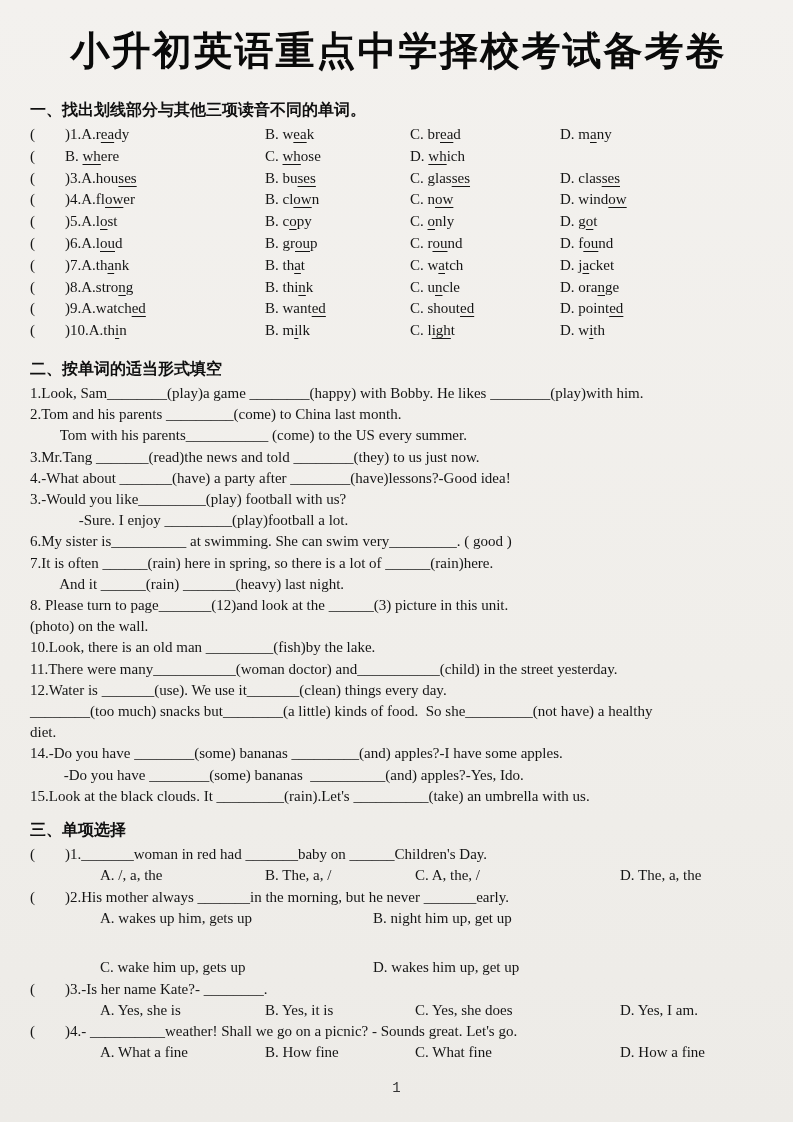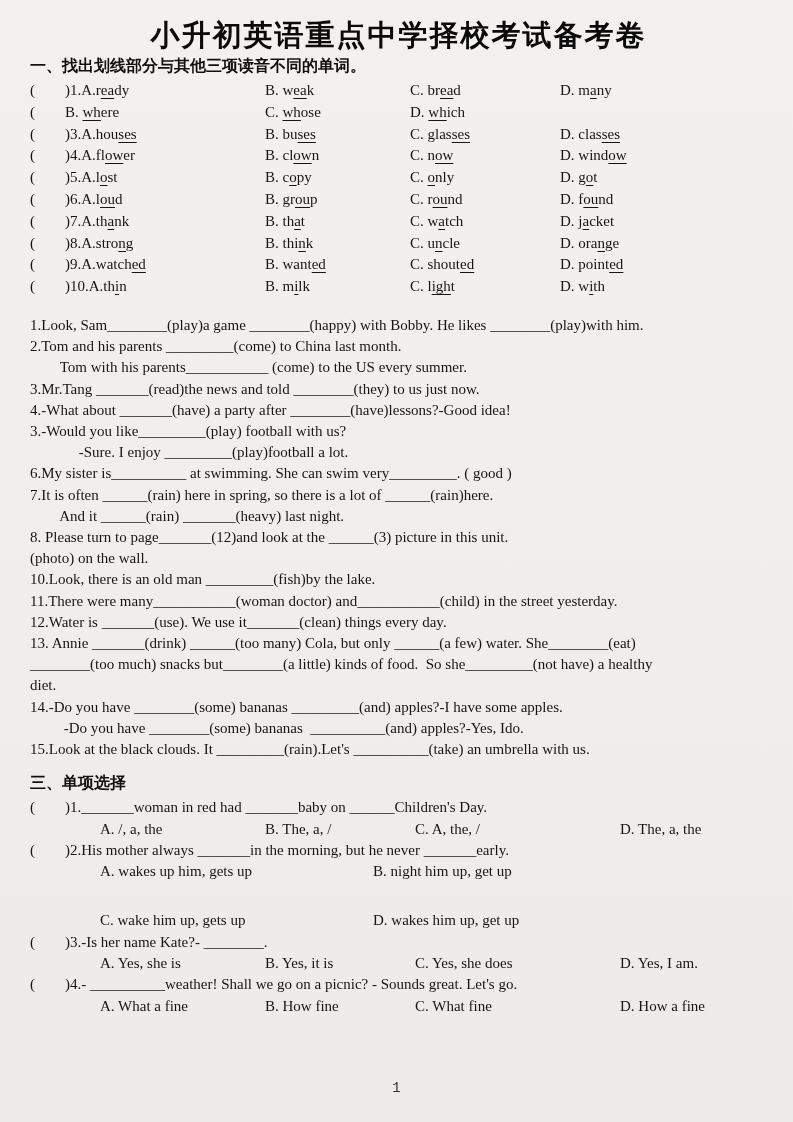--- a/index.html
+++ b/index.html
@@ -13,26 +13,26 @@
   .page{
     position:relative;
     width:793px;height:1122px;
     box-sizing:border-box;
     background:#f1efec;
     background:linear-gradient(180deg,#f3f1ee 0%,#f0eeea 60%,#edebe7 100%);
     padding:0 26px 0 30px;
     overflow:hidden;
   }
   .title{
-    padding-top:16px;
-    margin-bottom:0;
+    padding-top:24px;
+    margin-bottom:22px;
     text-align:center;
     font-family:"DejaVu Sans","Liberation Sans",sans-serif;
     font-weight:900;
-    font-size:29px;
+    font-size:39px;
     letter-spacing:2px;
     color:#0a0a0a;
     white-space:nowrap;
   }
   .sec-head{
     font-weight:bold;
     font-size:16px;
     margin:0 0 3px 0;
     color:#101010;
     white-space:pre;
@@ -99,37 +99,37 @@
       <div class="s1-row"><span class="bracket">(</span><span class="cell">)3.A.hou<span class="u">ses</span></span><span class="cell">B. bu<span class="u">ses</span></span><span class="cell">C. glas<span class="u">ses</span></span><span class="cell">D. clas<span class="u">ses</span></span></div>
       <div class="s1-row"><span class="bracket">(</span><span class="cell">)4.A.fl<span class="u">ow</span>er</span><span class="cell">B. cl<span class="u">ow</span>n</span><span class="cell">C. n<span class="u">ow</span></span><span class="cell">D. wind<span class="u">ow</span></span></div>
       <div class="s1-row"><span class="bracket">(</span><span class="cell">)5.A.l<span class="u">o</span>st</span><span class="cell">B. c<span class="u">o</span>py</span><span class="cell">C. <span class="u">o</span>nly</span><span class="cell">D. g<span class="u">o</span>t</span></div>
       <div class="s1-row"><span class="bracket">(</span><span class="cell">)6.A.l<span class="u">ou</span>d</span><span class="cell">B. gr<span class="u">ou</span>p</span><span class="cell">C. r<span class="u">ou</span>nd</span><span class="cell">D. f<span class="u">ou</span>nd</span></div>
       <div class="s1-row"><span class="bracket">(</span><span class="cell">)7.A.th<span class="u">a</span>nk</span><span class="cell">B. th<span class="u">a</span>t</span><span class="cell">C. w<span class="u">a</span>tch</span><span class="cell">D. j<span class="u">a</span>cket</span></div>
       <div class="s1-row"><span class="bracket">(</span><span class="cell">)8.A.stro<span class="u">n</span>g</span><span class="cell">B. thi<span class="u">n</span>k</span><span class="cell">C. u<span class="u">n</span>cle</span><span class="cell">D. ora<span class="u">n</span>ge</span></div>
       <div class="s1-row"><span class="bracket">(</span><span class="cell">)9.A.watch<span class="u">ed</span></span><span class="cell">B. want<span class="u">ed</span></span><span class="cell">C. shout<span class="u">ed</span></span><span class="cell">D. point<span class="u">ed</span></span></div>
       <div class="s1-row"><span class="bracket">(</span><span class="cell">)10.A.th<span class="u">i</span>n</span><span class="cell">B. m<span class="u">i</span>lk</span><span class="cell">C. l<span class="u">igh</span>t</span><span class="cell">D. w<span class="u">i</span>th</span></div>
     </div>
 
+  <div class="sec-head">二、按单词的适当形式填空</div>
   <div id="s2">
       <div class="s2-line">1.Look, Sam________(play)a game ________(happy) with Bobby. He likes ________(play)with him.</div>
       <div class="s2-line">2.Tom and his parents _________(come) to China last month.</div>
       <div class="s2-line">        Tom with his parents___________ (come) to the US every summer.</div>
       <div class="s2-line">3.Mr.Tang _______(read)the news and told ________(they) to us just now.</div>
       <div class="s2-line">4.-What about _______(have) a party after ________(have)lessons?-Good idea!</div>
       <div class="s2-line">3.-Would you like_________(play) football with us?</div>
       <div class="s2-line">             -Sure. I enjoy _________(play)football a lot.</div>
       <div class="s2-line">6.My sister is__________ at swimming. She can swim very_________. ( good )</div>
       <div class="s2-line">7.It is often ______(rain) here in spring, so there is a lot of ______(rain)here.</div>
       <div class="s2-line">        And it ______(rain) _______(heavy) last night.</div>
       <div class="s2-line">8. Please turn to page_______(12)and look at the ______(3) picture in this unit.</div>
       <div class="s2-line">(photo) on the wall.</div>
       <div class="s2-line">10.Look, there is an old man _________(fish)by the lake.</div>
       <div class="s2-line">11.There were many___________(woman doctor) and___________(child) in the street yesterday.</div>
       <div class="s2-line">12.Water is _______(use). We use it_______(clean) things every day.</div>
-      <div class="s2-line">13. Annie _______(drink) ______(too many) Cola, but only ______(a few) water. She________(eat)</div>
       <div class="s2-line">________(too much) snacks but________(a little) kinds of food.  So she_________(not have) a healthy</div>
       <div class="s2-line">diet.</div>
       <div class="s2-line">14.-Do you have ________(some) bananas _________(and) apples?-I have some apples.</div>
       <div class="s2-line">         -Do you have ________(some) bananas  __________(and) apples?-Yes, Ido.</div>
       <div class="s2-line">15.Look at the black clouds. It _________(rain).Let's __________(take) an umbrella with us.</div>
     </div>
 
   <div class="sec-head">三、单项选择</div>
   <div id="s3">
       <div class="s3-stem"><span class="bracket">(</span><span class="stem">)1._______woman in red had _______baby on ______Children's Day.</span></div>

